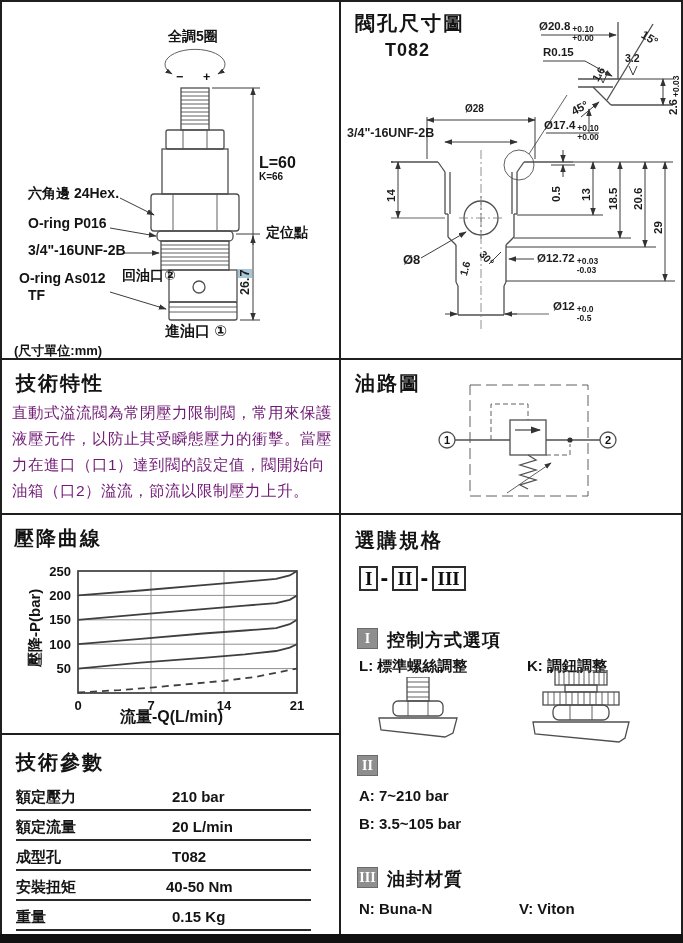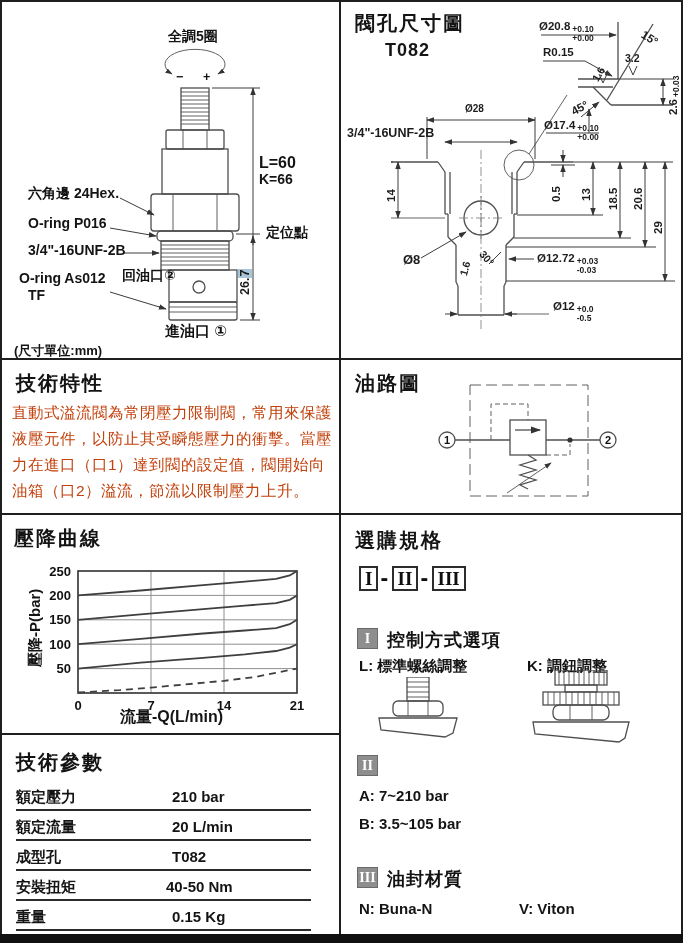--- a/index.html
+++ b/index.html
@@ -15,21 +15,21 @@
 .small{font-size:12.5px;font-weight:bold}
 .rot{transform:rotate(-90deg);transform-origin:left top}
 .tol{display:inline-flex;flex-direction:column;vertical-align:-2px;font-size:8.5px;line-height:8.5px;font-weight:bold;margin-left:2px}
 svg.art{position:absolute;left:0;top:0}
 .part{stroke:#4f4f4f;stroke-width:1.3;fill:none}
 .thin{stroke:#4f4f4f;stroke-width:0.9;fill:none}
 .dimln{stroke:#3c3c3c;stroke-width:1;fill:none}
 .cl{stroke:#777;stroke-width:0.8;fill:none;stroke-dasharray:9 3 2 3}
 .dash{stroke-dasharray:5 3}
 .boxdash{stroke-dasharray:11 5}
-.body-text{font-size:15.5px;line-height:26px;font-weight:500;letter-spacing:0.5px;color:#c2410c}
+.body-text{font-size:15.5px;line-height:26px;font-weight:500;letter-spacing:0.5px;color:#701a75}
 .param-label{font-size:15px;font-weight:bold}
 .param-value{font-size:15px;font-weight:bold}
 .param-line{position:absolute;height:1.5px;background:#2b2b2b}
 .model-row{position:absolute;display:flex;align-items:center;font-size:23px;font-weight:bold;letter-spacing:1.5px;color:#0f0f0f}
 .codebox{display:inline-block;border:2px solid #2c2c2c;font-family:"Liberation Serif","DejaVu Serif",serif;font-size:19px;line-height:21px;font-weight:bold;padding:0 4px;margin:0 2px;letter-spacing:0}
 .mark{position:absolute;width:21px;height:21px;background:#8e8e8e;color:#fff;border:1px solid #6a6a6a;font-family:"Liberation Serif","DejaVu Serif",serif;font-weight:bold;font-size:14px;display:flex;align-items:center;justify-content:center}
 .heading{font-size:18px;font-weight:bold;letter-spacing:1px}
 .opt{font-size:15px;font-weight:bold}
 .grid{stroke:#8f8f8f;stroke-width:1}
 .frame{fill:none;stroke:#3c3c3c;stroke-width:1.7}
@@ -109,21 +109,21 @@
         <line x1="238" y1="318" x2="258" y2="318"></line>
         <line x1="234" y1="232" x2="258" y2="232"></line>
         <line x1="251" y1="86" x2="251" y2="318" marker-start="url(#ar)" marker-end="url(#ar)"></line>
         <line x1="251" y1="243" x2="251" y2="234" marker-end="url(#ar)"></line>
       </g>
     </svg>
     <div class="lbl small" style="left:166px;top:26px;font-size:14px">全調5圈</div>
     <div class="lbl small" style="left:174px;top:68px">−</div>
     <div class="lbl small" style="left:201px;top:68px">+</div>
     <div class="lbl small" style="left:257px;top:152px;font-size:16px">L=60</div>
-    <div class="lbl small" style="left:257px;top:169px;font-size:14px">K=66</div>
+    <div class="lbl small" style="left:257px;top:169px;font-size:10px">K=66</div>
     <div class="lbl small" style="left:26px;top:183px;font-size:14px">六角邊 24Hex.</div>
     <div class="lbl small" style="left:26px;top:213px;font-size:14px">O-ring P016</div>
     <div class="lbl small" style="left:26px;top:240px;font-size:14px">3/4"-16UNF-2B</div>
     <div class="lbl small" style="left:17px;top:268px;font-size:14px">O-ring As012</div>
     <div class="lbl small" style="left:26px;top:285px;font-size:14px">TF</div>
     <div class="lbl small" style="left:120px;top:265px;font-size:14px">回油口②</div>
     <div class="lbl small" style="left:264px;top:222px;font-size:14px">定位點</div>
     <div class="lbl dim rot" style="left:236px;top:293px;font-size:12.5px"><span>26.</span><span class="hl">7</span></div>
     <div class="lbl small" style="left:163px;top:320px;font-size:15px">進油口 ①</div>
     <div class="lbl small" style="left:12px;top:340px;font-size:13px">(尺寸單位:mm)</div>

